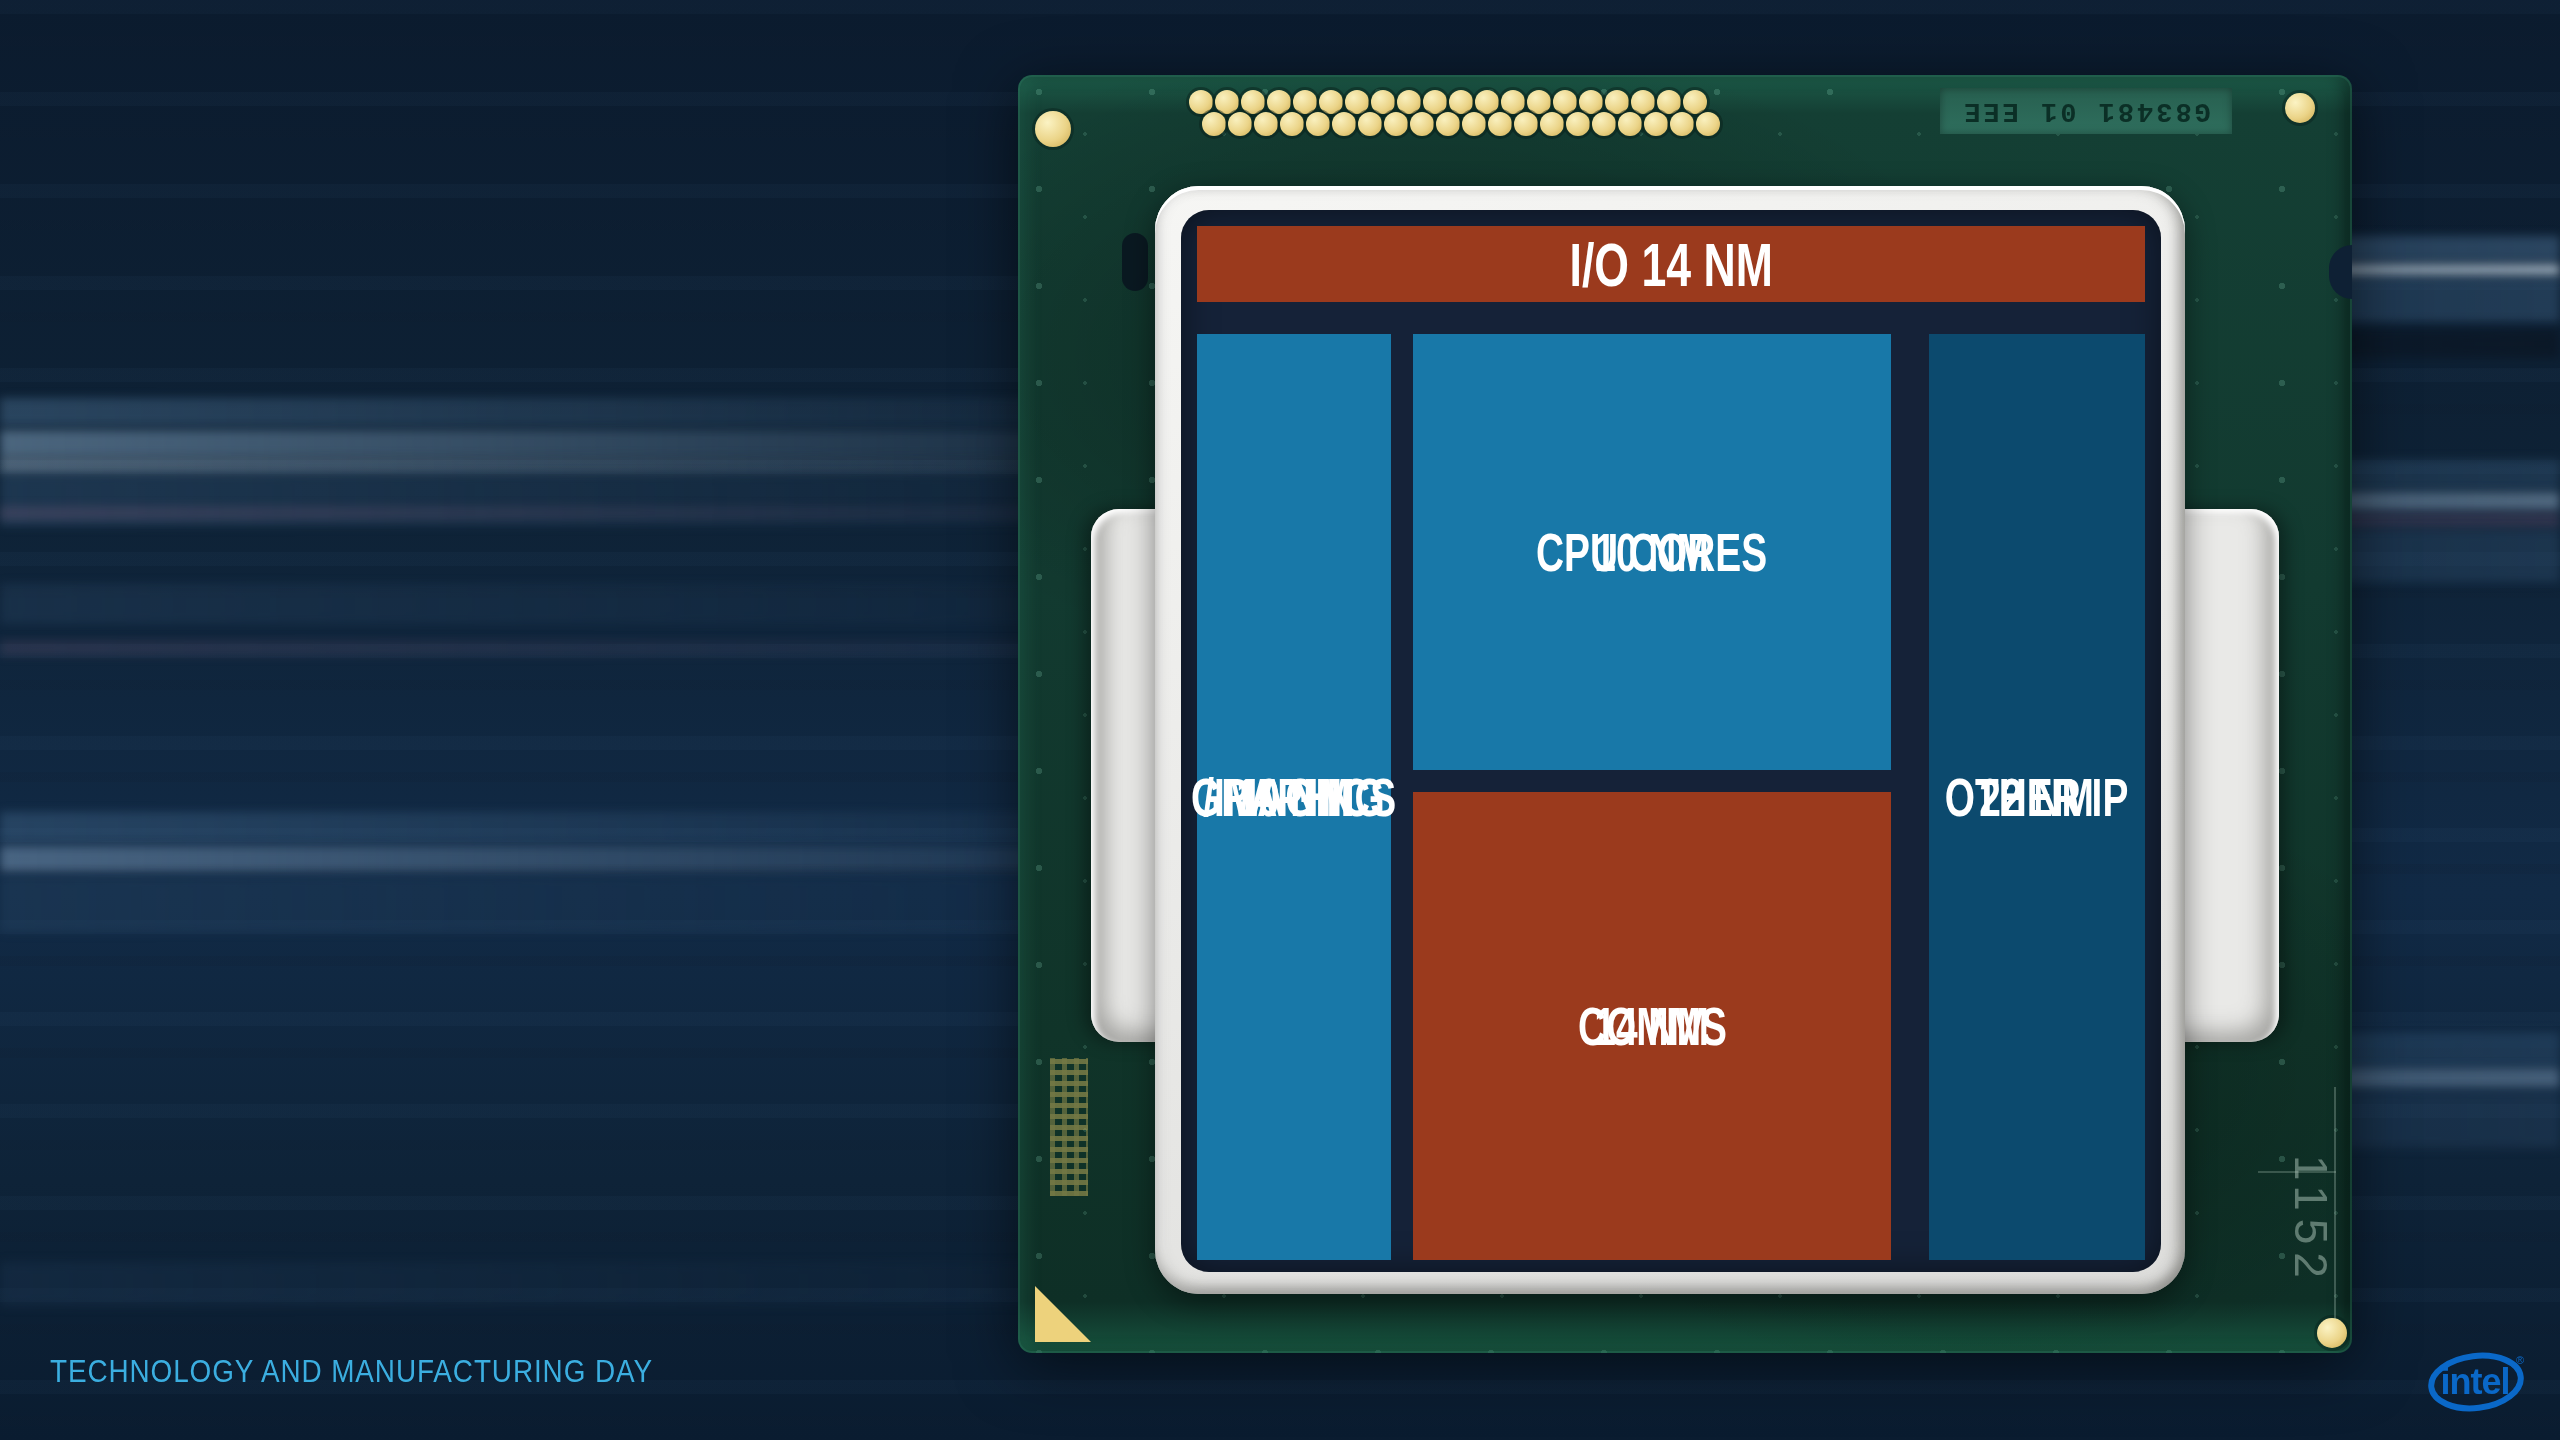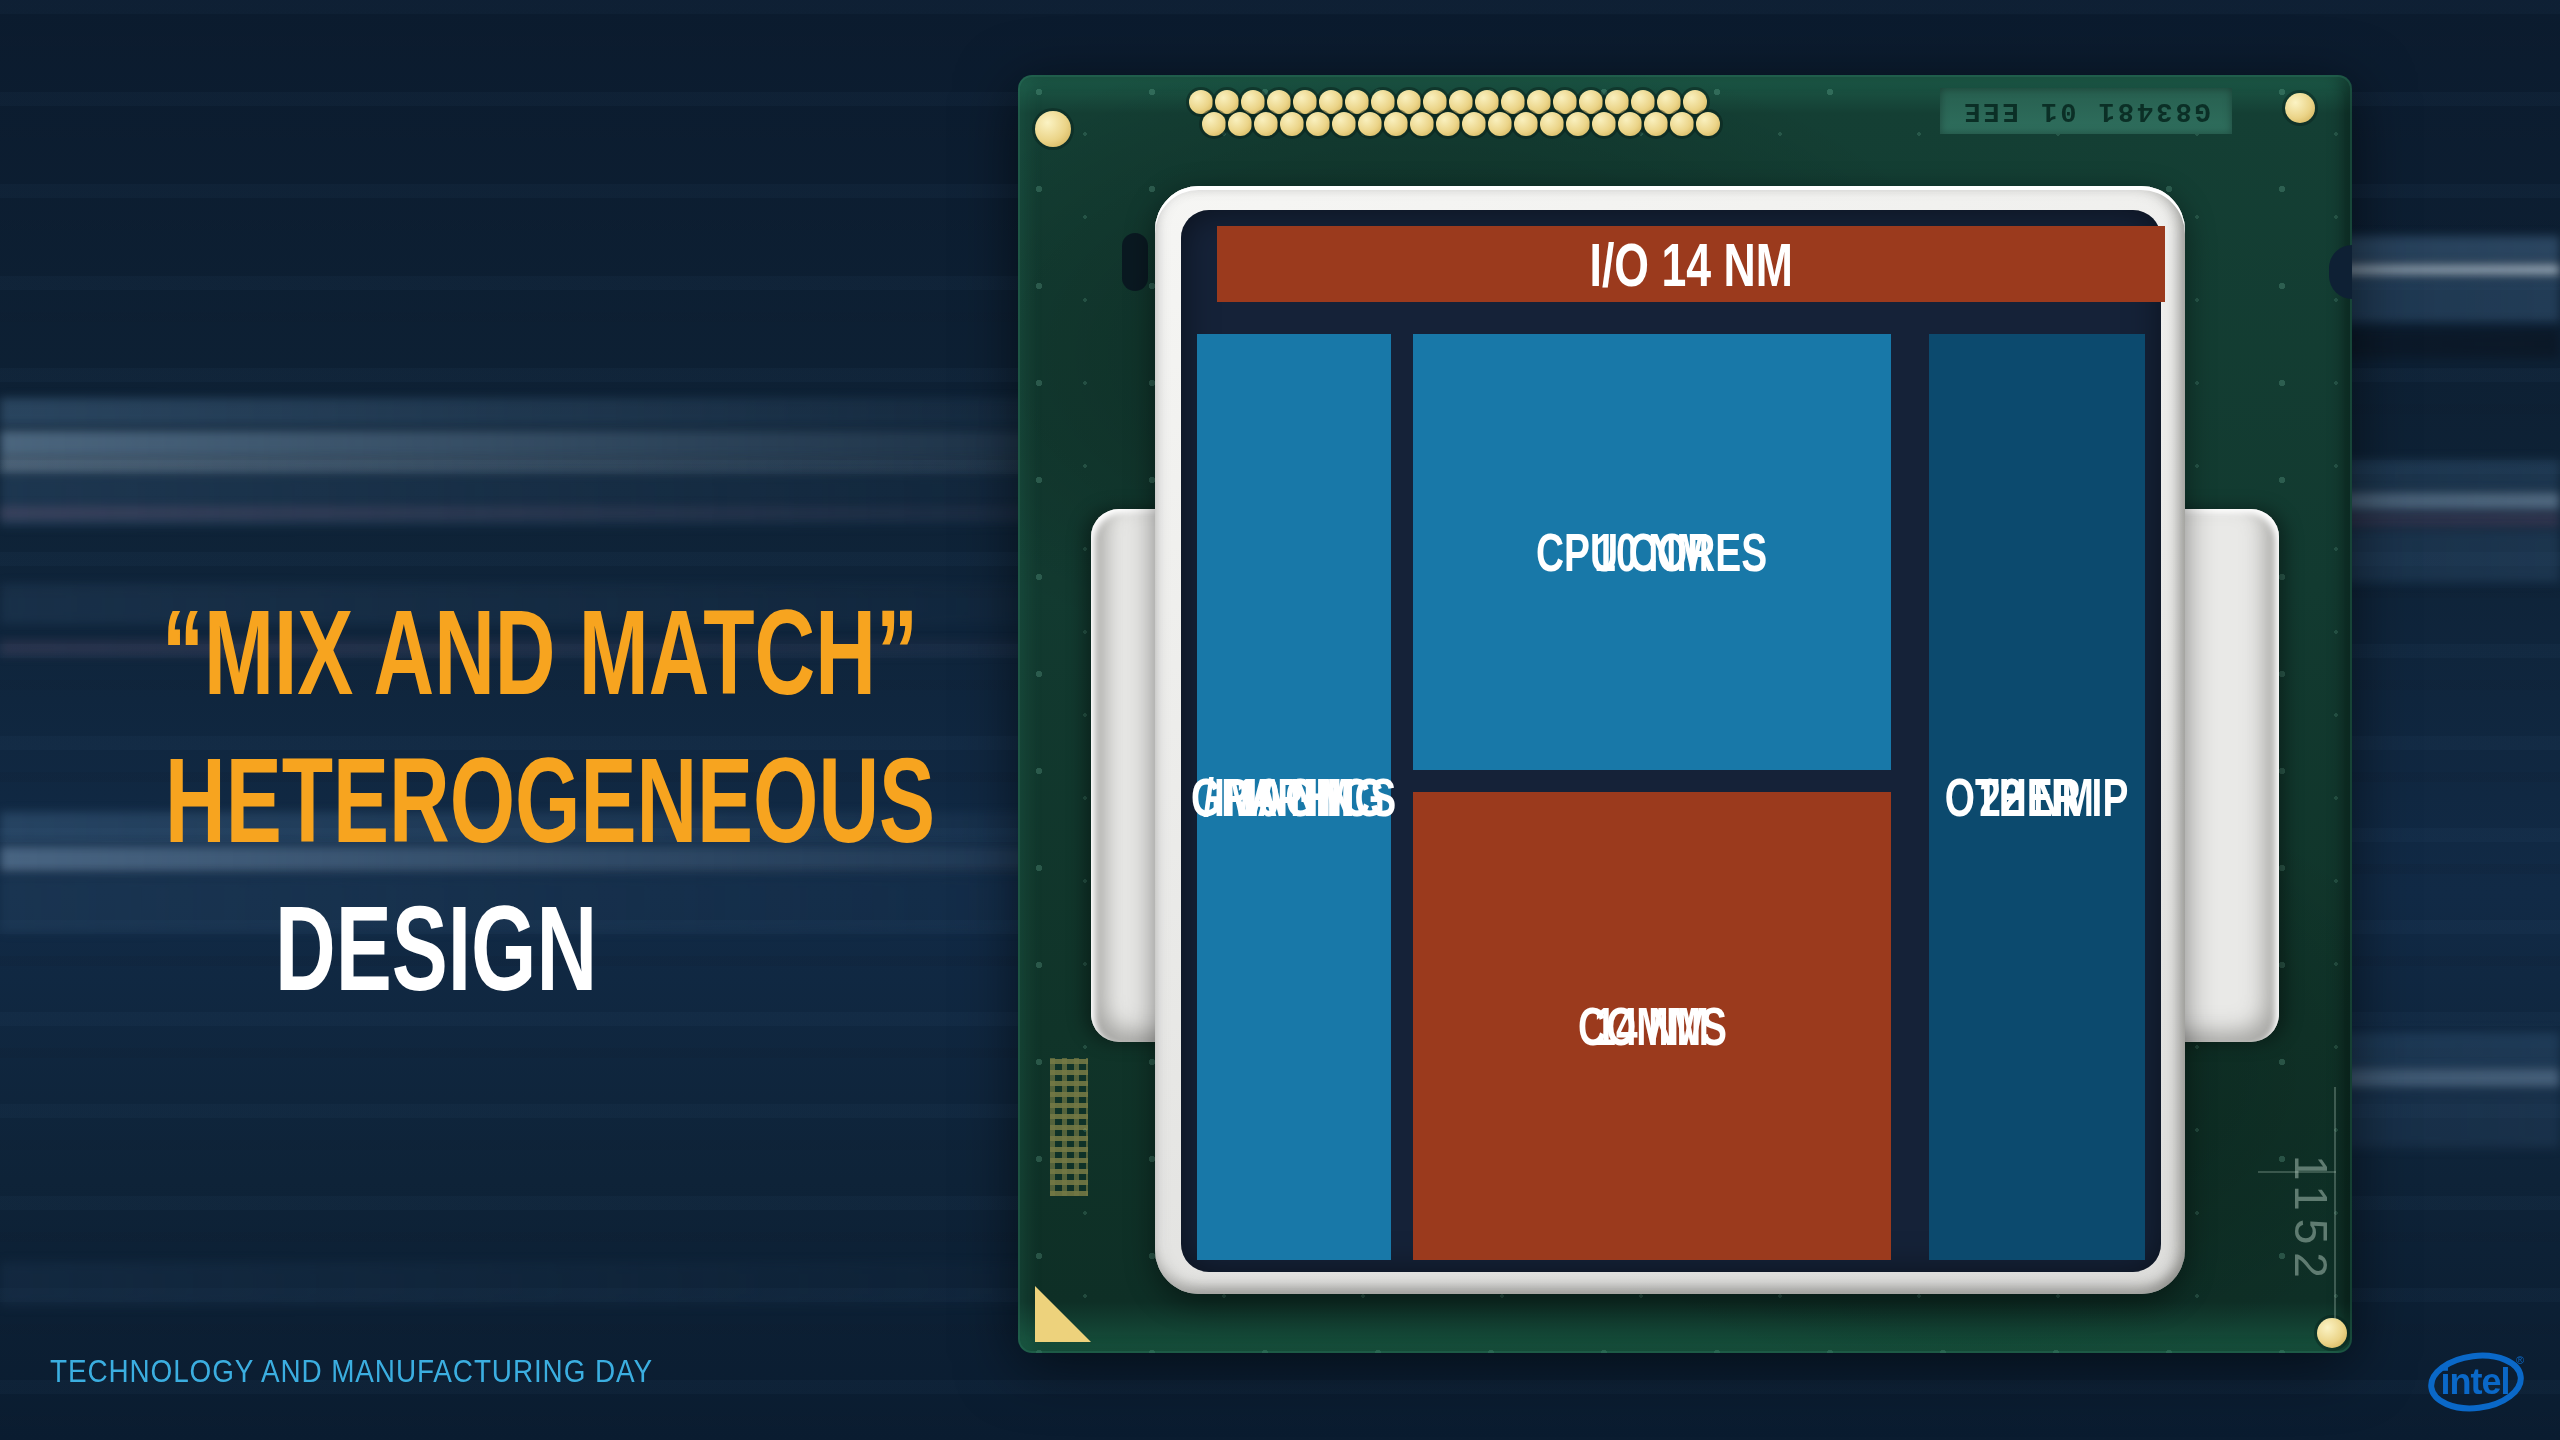--- a/index.html
+++ b/index.html
@@ -83,21 +83,21 @@
     box-shadow:inset 0 4px 0 #FFFFFF, inset 0 -6px 14px rgba(90,90,86,.5),
                inset 6px 0 10px rgba(255,255,255,.6), inset -7px 0 14px rgba(110,110,106,.45),
                0 8px 30px rgba(0,0,0,.45);}
 
   
   .die{left:163px;top:135px;width:980px;height:1062px;border-radius:28px;background:#152238;
        box-shadow:inset 0 0 34px rgba(0,0,0,.5);}
   .blk{display:flex;flex-direction:column;align-items:center;justify-content:center;
        color:#FFFFFF;font-weight:700;font-size:54px;line-height:63px;text-align:center;}
   .blk .cond{transform:scaleX(.72);}
-  .blk-io{left:16px;top:16px;width:948px;height:76px;font-size:62px;margin-left:20px;}
+  .blk-io{left:16px;top:16px;width:948px;height:76px;font-size:62px;}
   .blk-graphics{left:16px;top:124px;width:194px;height:926px;}
   .blk-cpu{left:232px;top:124px;width:478px;height:436px;}
   .blk-comms{left:232px;top:582px;width:478px;height:468px;}
   .blk-other{left:748px;top:124px;width:216px;height:926px;}
 </style>
 </head>
 <body>
 
 <div class="stage">
 
@@ -120,25 +120,20 @@
     <div class="streak r" style="--c:rgba(10,18,30,.55);top:330px;height:28px"></div>
     <div class="streak r" style="--c:rgba(52,86,118,.40);top:460px;height:30px"></div>
     <div class="streak r" style="--c:rgba(160,190,218,.45);top:492px;height:18px"></div>
     <div class="streak r" style="--c:rgba(110,88,122,.35);top:512px;height:16px"></div>
     <div class="streak r" style="--c:rgba(48,80,112,.40);top:530px;height:52px"></div>
     <div class="streak r" style="--c:rgba(52,88,122,.40);top:1032px;height:34px"></div>
     <div class="streak r" style="--c:rgba(150,180,210,.40);top:1068px;height:20px"></div>
     <div class="streak r" style="--c:rgba(40,68,98,.40);top:1090px;height:58px"></div>
   </div>
 
-  <div class="title">
-    <div style="color: rgb(247, 164, 31);"><span class="cond">“MIX AND MATCH”</span></div>
-    <div style="color: rgb(247, 164, 31);"><span class="cond">HETEROGENEOUS</span></div>
-    <div style="color: rgb(255, 255, 255);"><span class="cond">DESIGN</span></div>
-  </div>
 
   <div class="footer" style="color: rgb(59, 174, 224);">
     <span class="cond85">TECHNOLOGY AND MANUFACTURING DAY</span>
   </div>
 
   <div class="logo" style="color: rgb(10, 104, 200);">
     <svg width="102" height="66" viewBox="0 0 102 66">
       <ellipse cx="48" cy="34" rx="45" ry="26" fill="none" stroke="currentColor" stroke-width="6" transform="rotate(-7 48 34)"></ellipse>
       <text x="47" y="46" text-anchor="middle" font-family="Liberation Sans, sans-serif" font-weight="bold" font-size="36" letter-spacing="-1" fill="currentColor">intel</text>
       <text x="92" y="16" text-anchor="middle" font-family="Liberation Sans, sans-serif" font-size="11" fill="currentColor">®</text>

